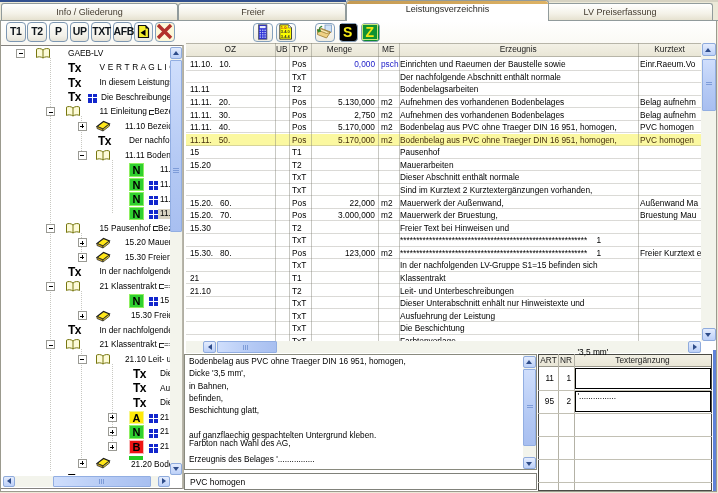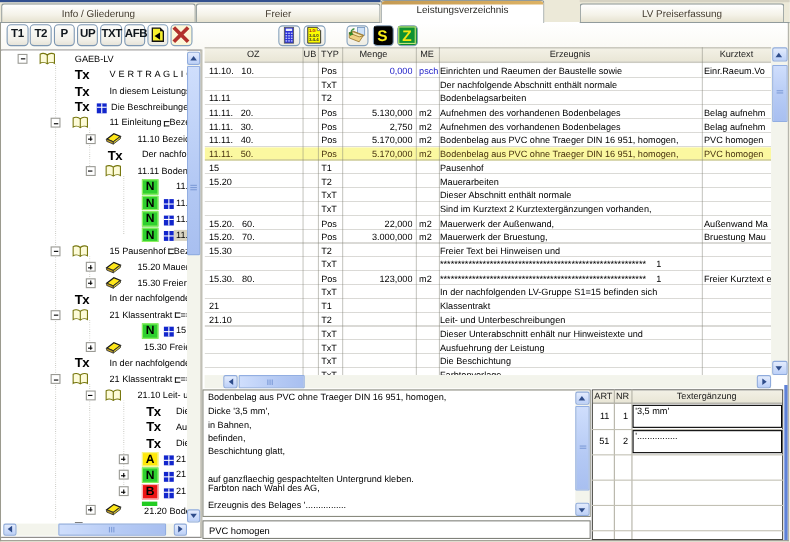--- a/index.html
+++ b/index.html
@@ -30,21 +30,21 @@
 .dotv{position:absolute;width:1px;background-image:linear-gradient(#c8c8c2 50%,transparent 50%);background-size:1px 2px}
 .cell{position:absolute;white-space:pre;line-height:12.6px;height:12.6px;overflow:hidden}
 .vline{position:absolute;width:1px;background:rgba(125,125,112,0.42)}
 .hdr{font-size:8.3px;color:#1c1c1c;text-align:center;line-height:13px;position:absolute;white-space:pre}
 </style></head><body>
 <div class="ab" style="left:0;top:0;width:346px;height:1.5px;background:#33518f"></div>
 <div class="ab" style="left:527px;top:0;width:191px;height:2px;background:#d6d2c2"></div>
 <div class="ab" style="left:0;top:20px;width:717px;height:471.5px;background:#fff;border:1px solid #9b9a8e;border-top:none"></div>
 <div class="tab" style="left:1px;width:177px">Info / Gliederung</div>
 <div class="tab" style="left:178px;width:168px;padding-right:18px">Freier</div>
-<div class="tabact" style="left:346px;width:149px;">Leistungsverzeichnis</div>
+<div class="tabact" style="left:346px;width:203px;">Leistungsverzeichnis</div>
 <div class="tab" style="left:527px;width:186px">LV Preiserfassung</div>
 <div class="ab" style="left:0;top:19.5px;width:346px;height:1px;background:#919B9C"></div>
 <div class="ab" style="left:527px;top:19.5px;width:191px;height:1px;background:#919B9C"></div>
 <div class="ab" style="left:1px;top:20.5px;width:715px;height:24.5px;background:linear-gradient(#ffffff,#faf9f4)"></div>
 <div class="btn" style="left:6.0px">T1</div>
 <div class="btn" style="left:27.3px">T2</div>
 <div class="btn" style="left:48.6px">P</div>
 <div class="btn" style="left:69.9px">UP</div>
 <div class="btn" style="left:91.2px">TXT</div>
 <div class="btn" style="left:112.5px">AFB</div>
@@ -441,18 +441,18 @@
 <div class="hdr" style="left:574px;top:354px;width:137px;line-height:12.5px">Textergänzung</div>
 <div class="ab" style="left:557.5px;top:354px;width:1px;height:136px;background:#b4b2a6"></div>
 <div class="ab" style="left:573.5px;top:354px;width:1px;height:136px;background:#b4b2a6"></div>
 <div class="ab" style="left:538px;top:389.5px;width:174px;height:1px;background:#c2c0b4"></div>
 <div class="ab" style="left:538px;top:412.5px;width:174px;height:1px;background:#c2c0b4"></div>
 <div class="ab" style="left:538px;top:435.5px;width:174px;height:1px;background:#c2c0b4"></div>
 <div class="ab" style="left:538px;top:458.5px;width:174px;height:1px;background:#c2c0b4"></div>
 <div class="ab" style="left:538px;top:481.5px;width:174px;height:1px;background:#c2c0b4"></div>
 <div class="tl" style="left:540px;top:374px;width:14px;text-align:right">11</div>
 <div class="tl" style="left:560px;top:374px;width:11px;text-align:right">1</div>
-<div class="tl" style="left:540px;top:397px;width:14px;text-align:right">51</div>
+<div class="tl" style="left:540px;top:397px;width:14px;text-align:right">95</div>
 <div class="tl" style="left:560px;top:397px;width:11px;text-align:right">2</div>
 <div class="ab" style="left:574.5px;top:367.5px;width:136px;height:21px;background:#fff;border:1.4px solid #000"></div>
-<div class="tl" style="left:577.5px;top:369px">'3,5 mm'</div>
+<div class="tl" style="left:577.5px;top:348px">'3,5 mm'</div>
 <div class="ab" style="left:574.5px;top:390.6px;width:136px;height:21px;background:#fff;border:1.4px solid #000"></div>
 <div class="tl" style="left:577.5px;top:391.5px">'................</div>
 <div class="ab" style="left:713px;top:350px;width:3.2px;height:141px;background:#5f82d8"></div>
 </body></html>

